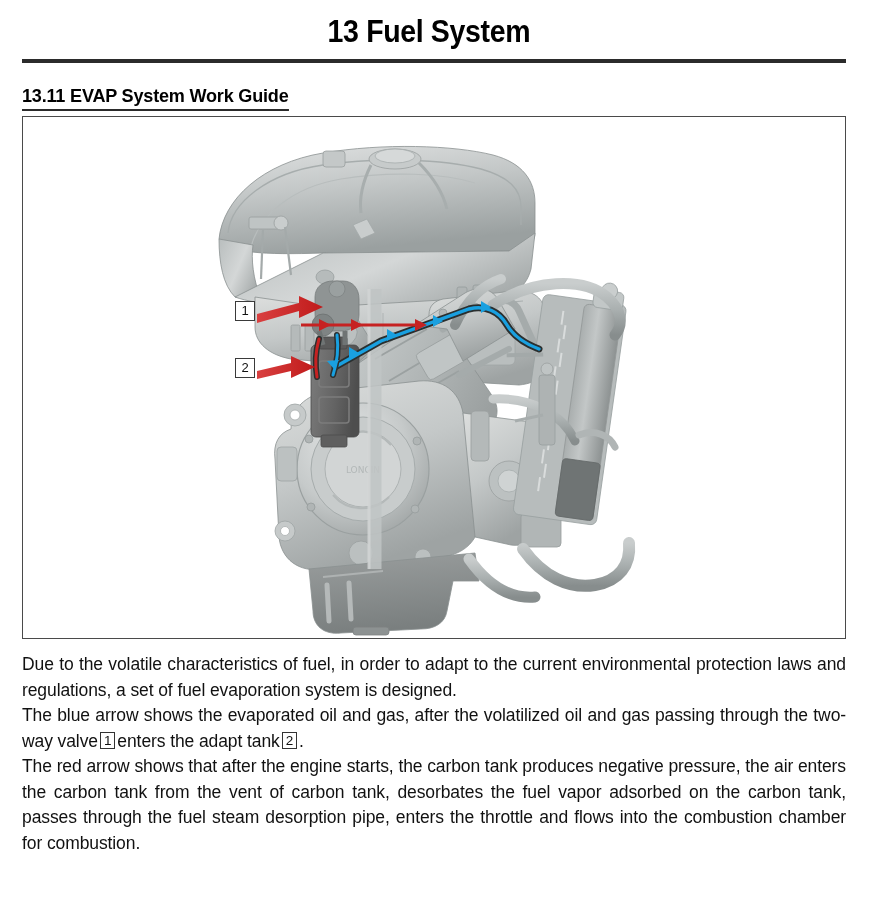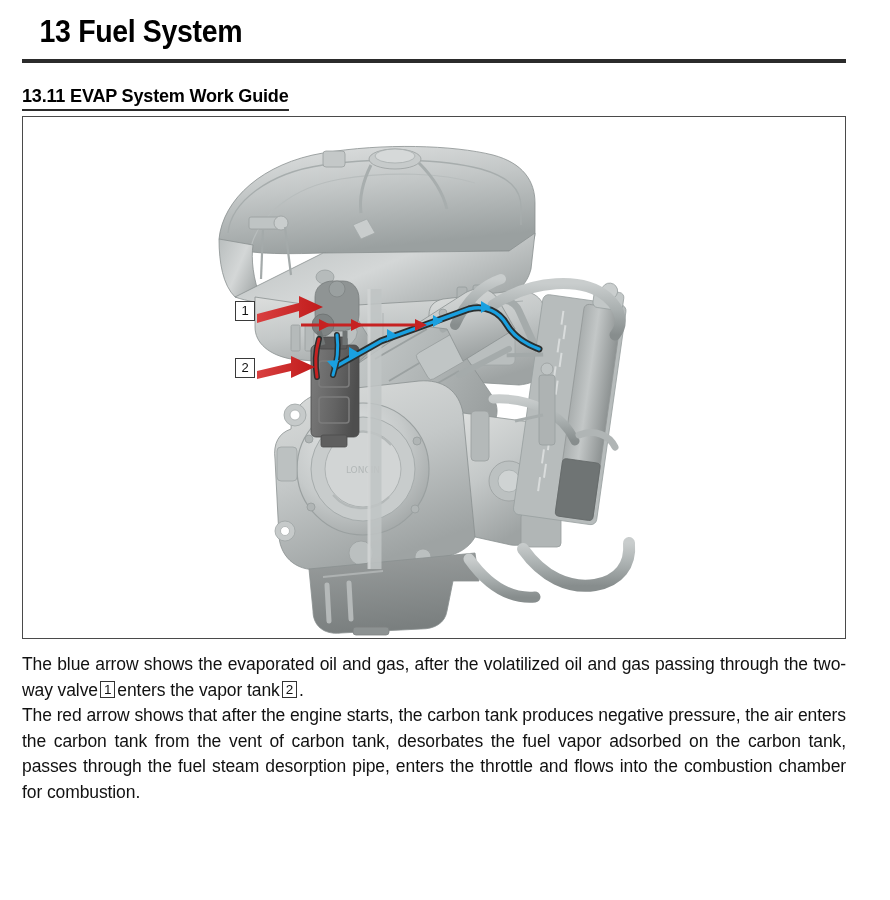--- a/index.html
+++ b/index.html
@@ -5,22 +5,22 @@
   html,body{margin:0;padding:0;}
   body{
     width:890px;height:900px;background:#ffffff;
     font-family:"Liberation Sans","DejaVu Sans",sans-serif;
     color:#111;overflow:hidden;position:relative;
   }
   .page{position:relative;width:890px;height:900px;}
 
   
   .header{
-    position:absolute;left:22px;top:14px;width:824px;
-    text-align:left;
+    position:absolute;left:8px;top:14px;width:824px;
+    text-align:center;
   }
   .header-title{
     font-size:31px;font-weight:bold;letter-spacing:-0.4px;
     line-height:36px;color:#000;white-space:nowrap;
     transform:scaleX(0.92);transform-origin:right center;display:inline-block;
   }
   .header-rule{
     position:absolute;left:22px;top:59px;width:824px;height:4px;
     background:#2b2b2b;
   }
@@ -333,17 +333,18 @@
         </g>
       </svg>
 
       <div class="callout callout-1">1</div>
       <div class="callout callout-2">2</div>
 
     </div>
   </div>
 
   <div class="body-text">
-    <p><span>The blue arrow shows the evaporated oil and gas, after the volatilized oil and gas passing through the two-way valve</span><span class="inline-box">1</span><span>enters the vapor tank</span><span class="inline-box">2</span><span>.</span></p>
+    <p>Due to the volatile characteristics of fuel, in order to adapt to the current environmental protection laws and regulations, a set of fuel evaporation system is designed.</p>
+    <p><span>The blue arrow shows the evaporated oil and gas, after the volatilized oil and gas passing through the two-way valve</span><span class="inline-box">1</span><span>enters the adapt tank</span><span class="inline-box">2</span><span>.</span></p>
     <p>The red arrow shows that after the engine starts, the carbon tank produces negative pressure, the air enters the carbon tank from the vent of carbon tank, desorbates the fuel vapor adsorbed on the carbon tank, passes through the fuel steam desorption pipe, enters the throttle and flows into the combustion chamber for combustion.</p>
   </div>
 
 </div>
 
 </body></html>

